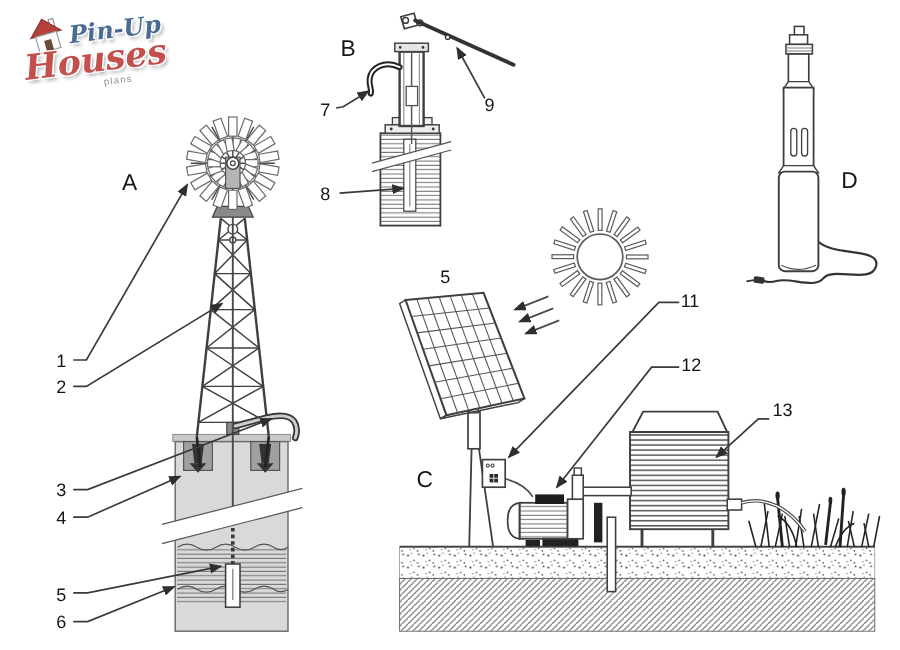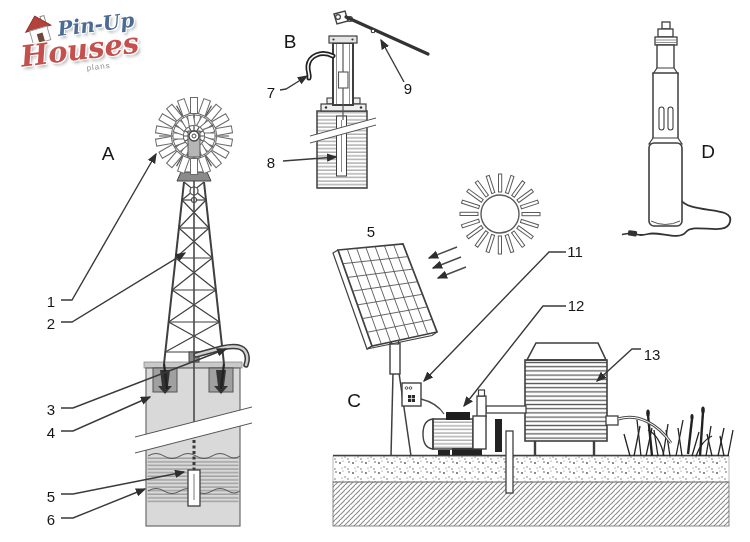--- a/index.html
+++ b/index.html
@@ -361,14 +361,14 @@
   <div class="lbl num" style="left:51px;top:409px">3</div>
   <div class="lbl num" style="left:51px;top:432px">4</div>
   <div class="lbl num" style="left:51px;top:496px">5</div>
   <div class="lbl num" style="left:51px;top:519px">6</div>
   <div class="lbl num" style="left:271px;top:92px">7</div>
   <div class="lbl num" style="left:271px;top:162px">8</div>
   <div class="lbl num" style="left:408px;top:88px">9</div>
   <div class="lbl num" style="left:371px;top:231px">5</div>
   <div class="lbl num" style="left:575px;top:251px">11</div>
   <div class="lbl num" style="left:576px;top:305px">12</div>
-  <div class="lbl num" style="left:652px;top:354px">13</div>
+  <div class="lbl num" style="left:652px;top:342px">13</div>
 </div>
 
 </body></html>

